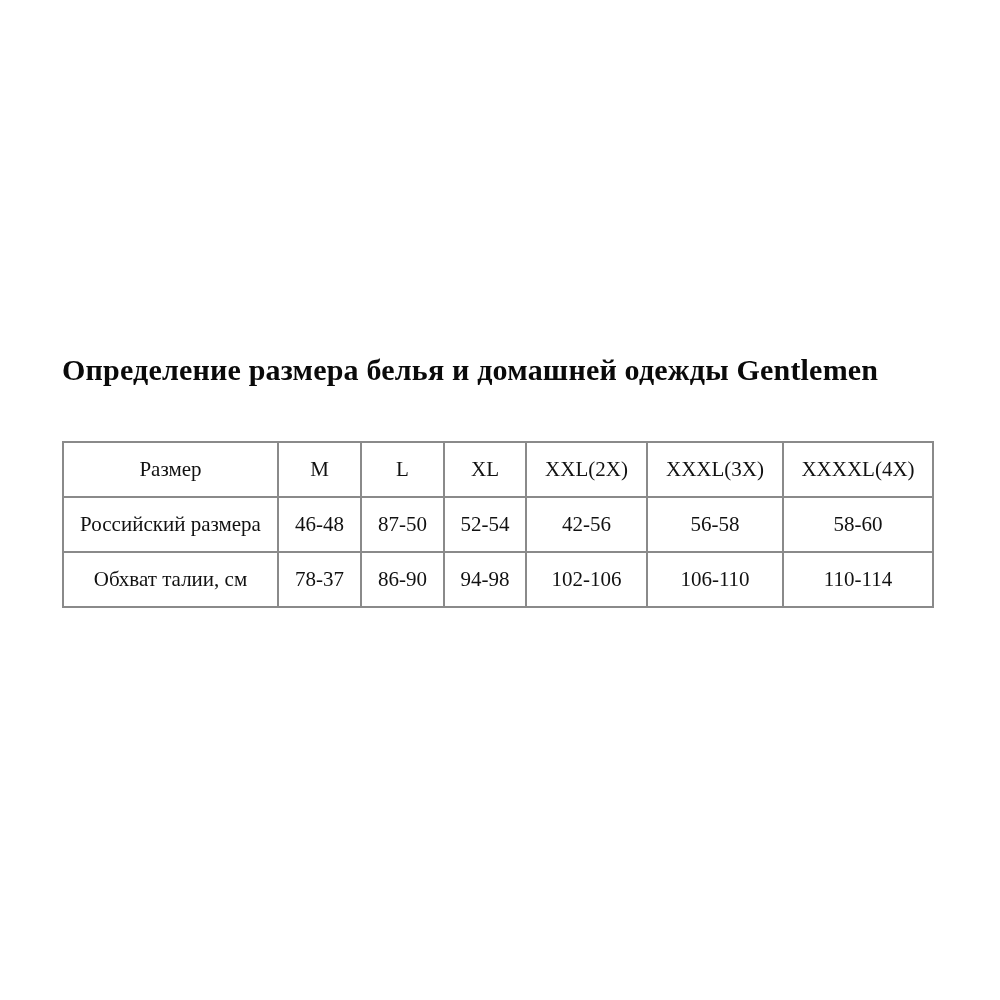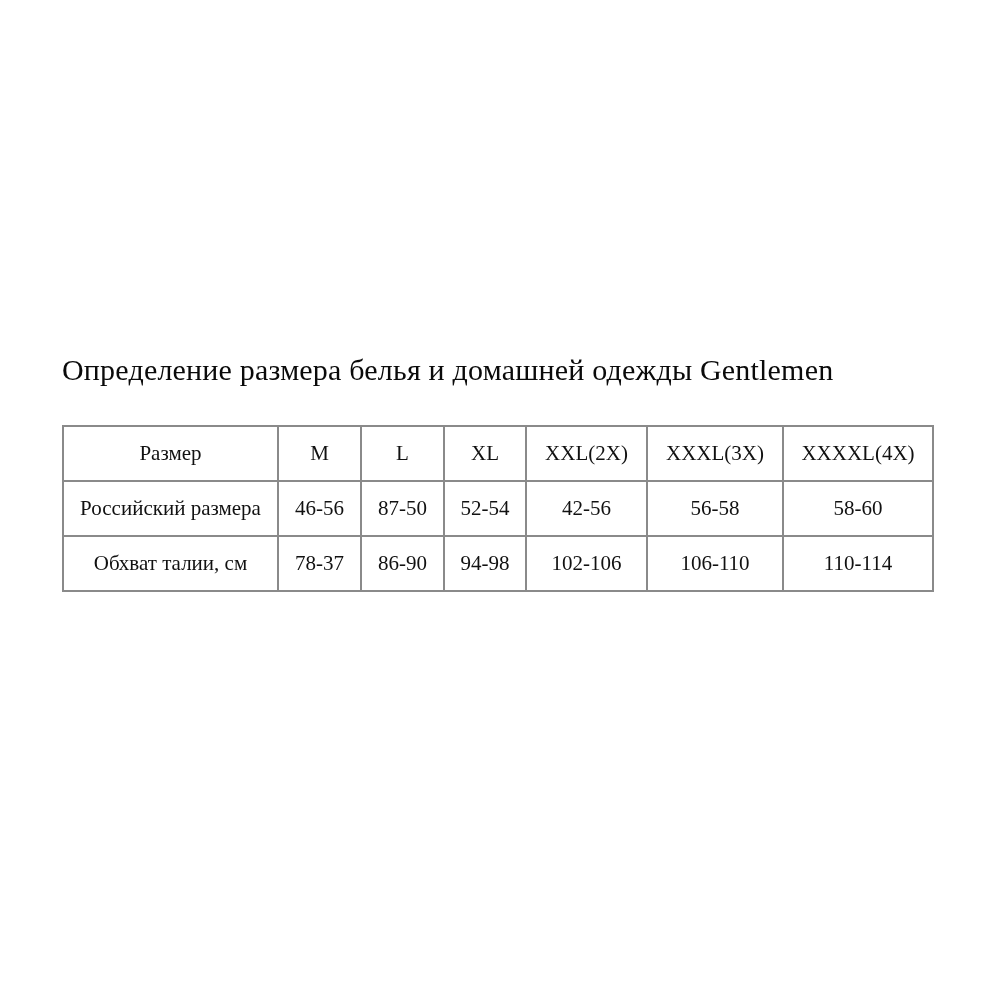--- a/index.html
+++ b/index.html
@@ -16,29 +16,29 @@
     width: 1000px;
     height: 1000px;
     background: #ffffff;
   }
   .chart-title {
     position: absolute;
     left: 62px;
     top: 353px;
     width: 920px;
     font-size: 30px;
-    font-weight: normal;
+    font-weight: bold;
     color: #0a0a0a;
     letter-spacing: 0.2px;
     white-space: nowrap;
   }
   table.size-table {
     position: absolute;
     left: 62px;
-    top: 425px;
+    top: 441px;
     width: 870px;
     border-collapse: collapse;
     table-layout: fixed;
     padding-left: 33px;
   }
   table.size-table td, table.size-table th {
     border: 2px solid #8a8a8a;
     height: 53px;
     text-align: center;
     vertical-align: middle;
@@ -78,21 +78,21 @@
         <th>Размер</th>
         <th>M</th>
         <th>L</th>
         <th>XL</th>
         <th>XXL(2X)</th>
         <th>XXXL(3X)</th>
         <th>XXXXL(4X)</th>
       </tr>
       <tr>
         <td>Российский размера</td>
-        <td>46-56</td>
+        <td>46-48</td>
         <td>87-50</td>
         <td>52-54</td>
         <td>42-56</td>
         <td>56-58</td>
         <td>58-60</td>
       </tr>
       <tr>
         <td>Обхват талии, см</td>
         <td>78-37</td>
         <td>86-90</td>

